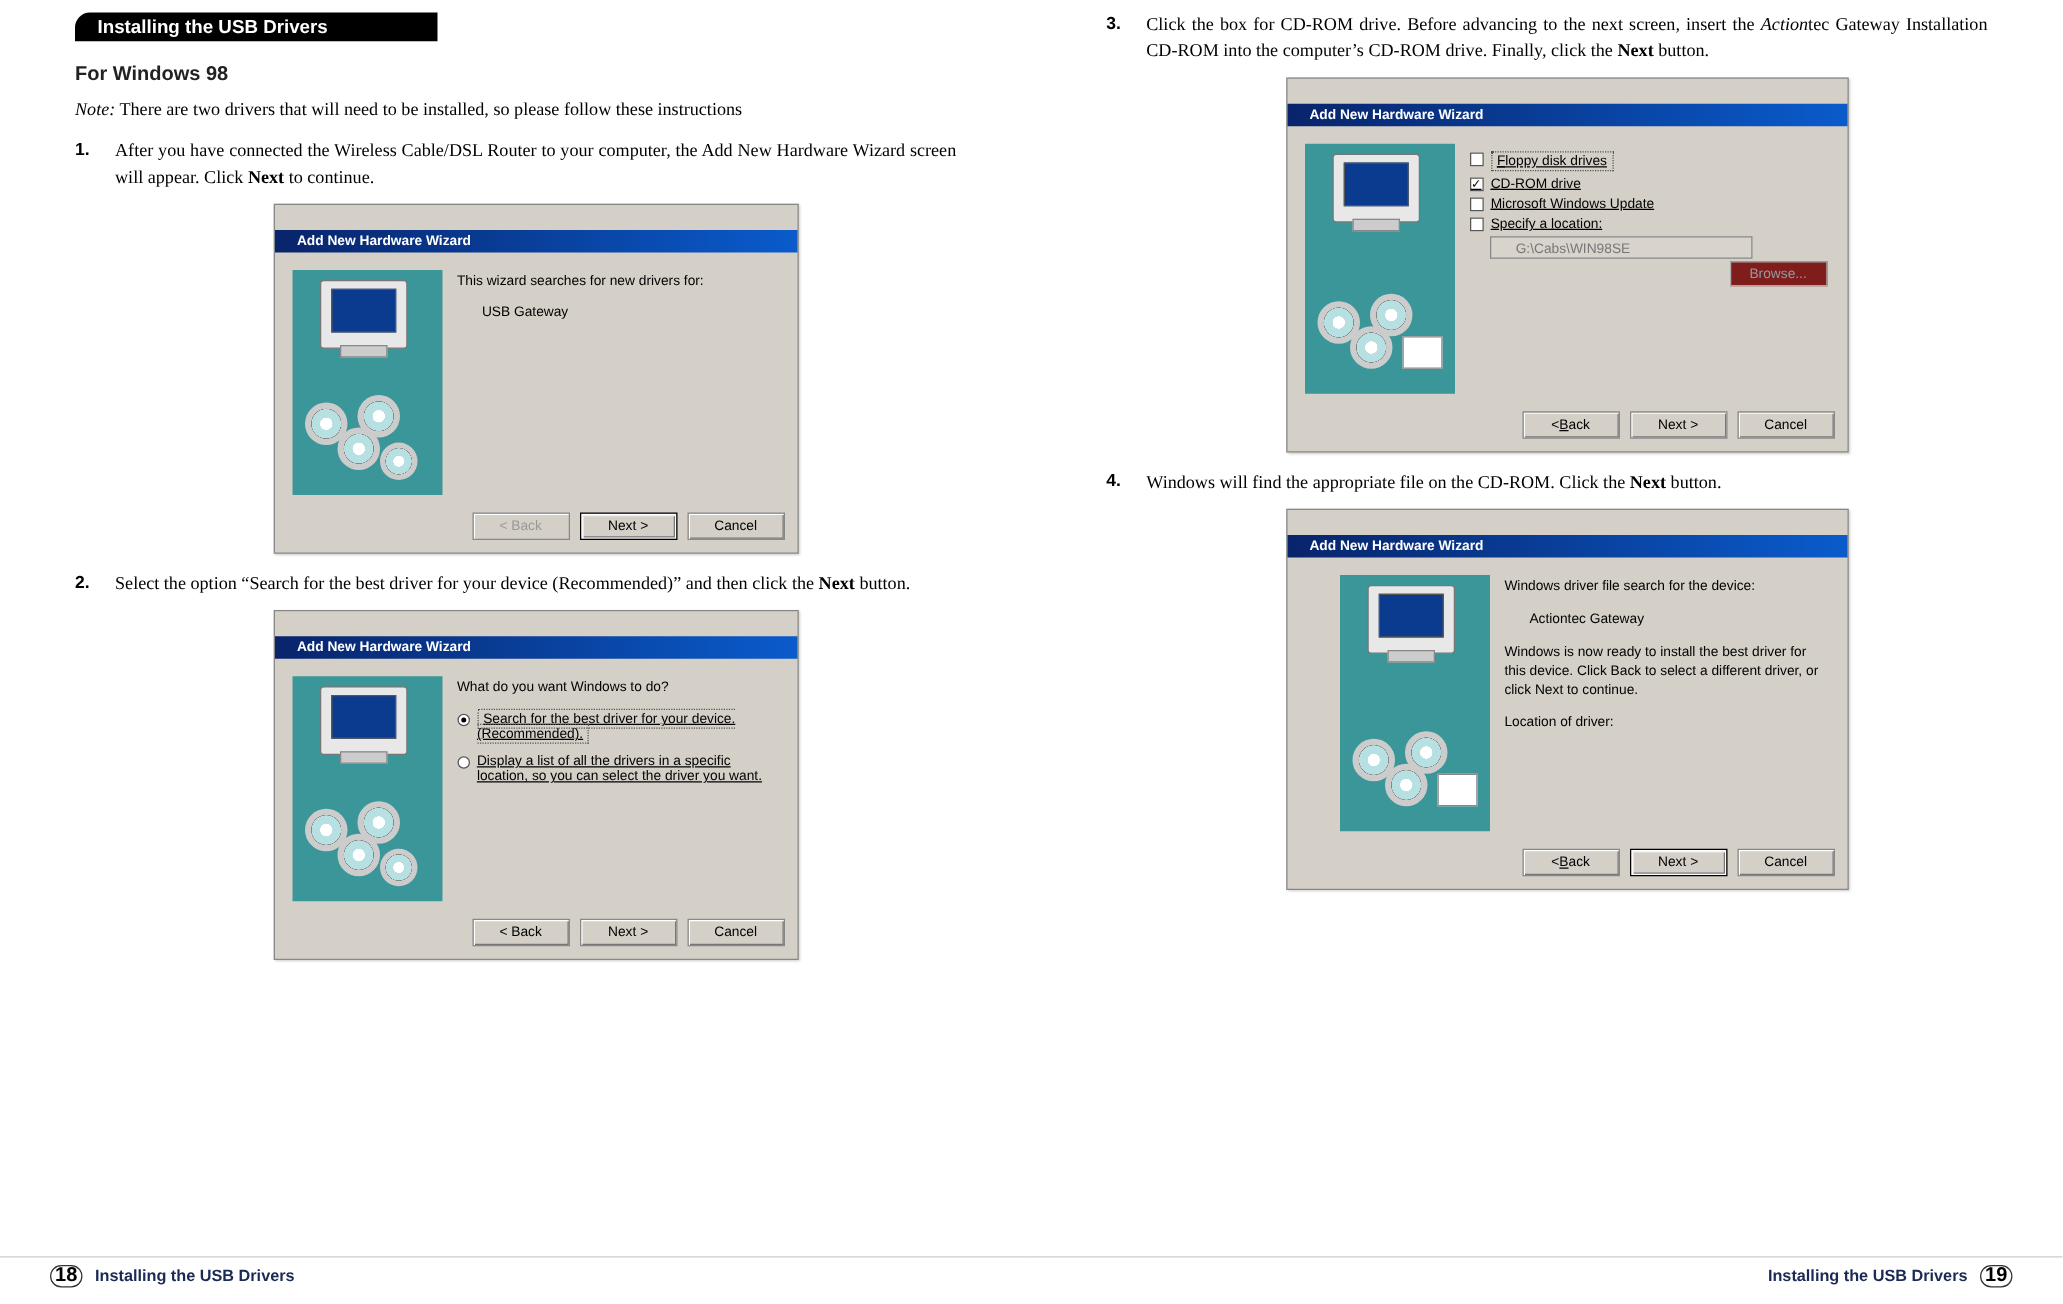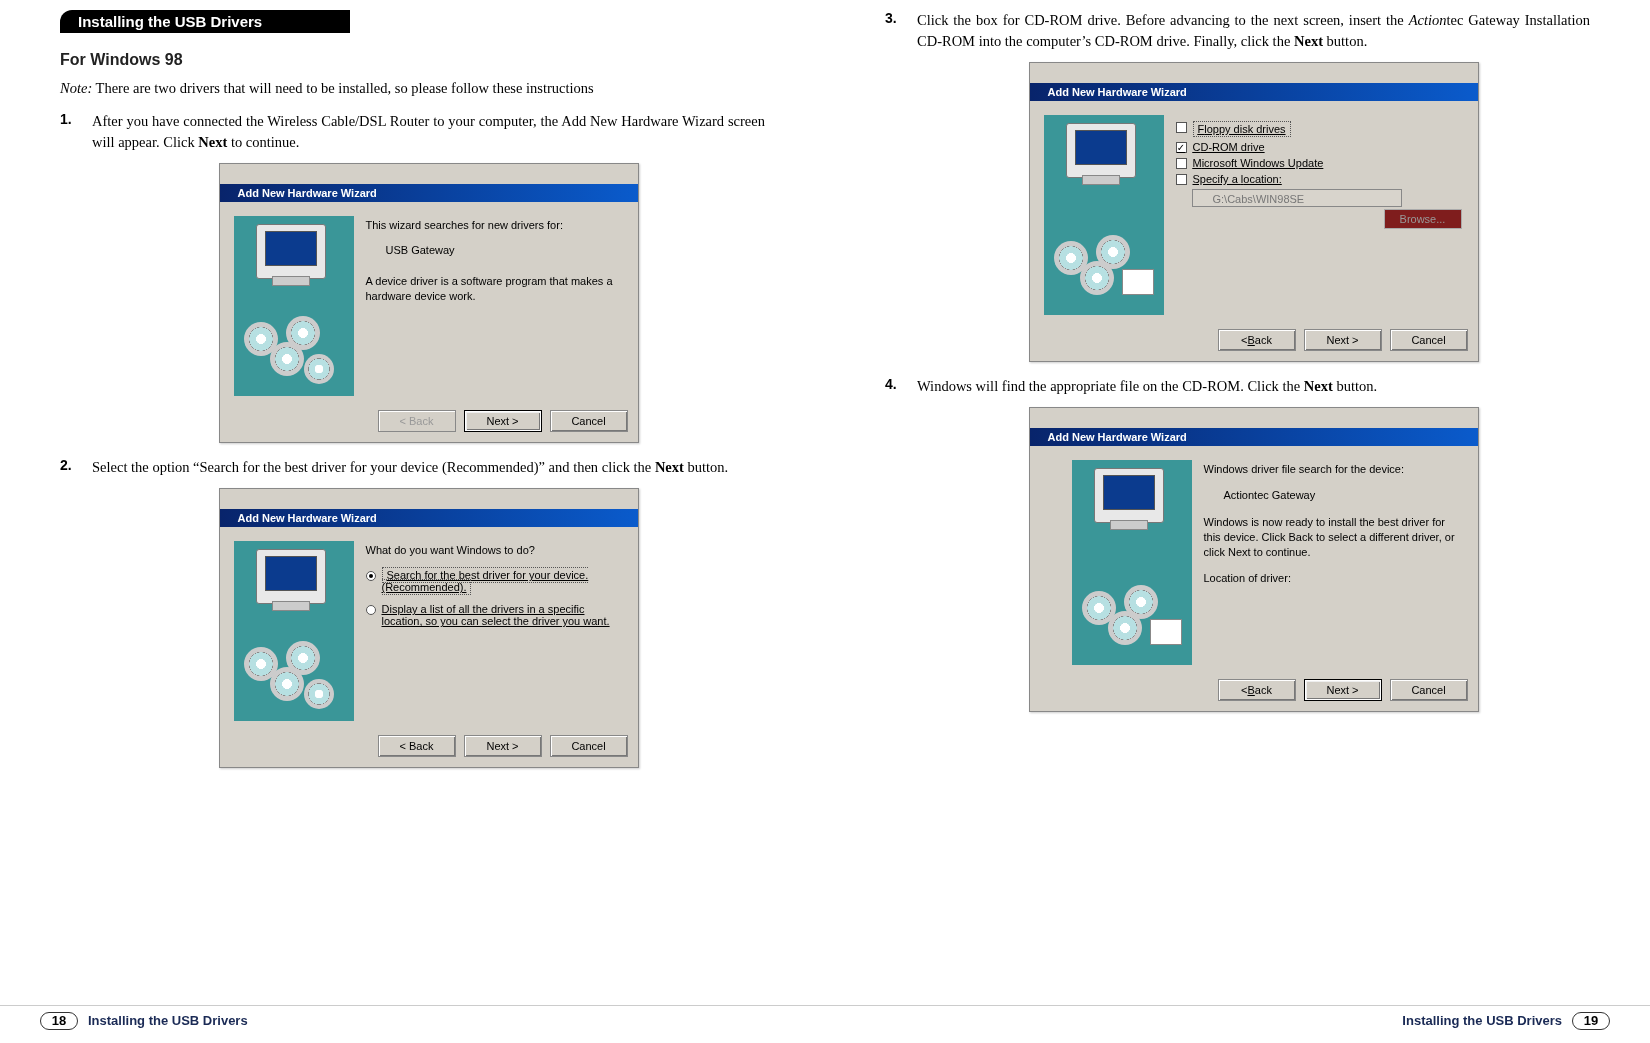--- a/index.html
+++ b/index.html
@@ -170,23 +170,23 @@
     border-top: 1px solid #ccc;
     display:flex; align-items:center;
     font-family: Arial, Helvetica, sans-serif;
   }
   .footer.left { padding-left: 40px; justify-content:flex-start; }
   .footer.right { padding-right: 40px; justify-content:flex-end; }
   .pg-cap {
     display:flex; align-items:center; gap:10px;
   }
   .pg-num {
-    width:38px; height:18px; border:1px solid #333; border-radius:9px;
+    width:26px; height:18px; border:1px solid #333; border-radius:9px;
     display:flex; align-items:center; justify-content:center;
-    font-weight:bold; font-size:13px;
+    font-weight:bold; font-size:16px;
   }
   .pg-label { font-weight:bold; font-size:13px; color:#1a2a55; }
 </style>
 </head>
 <body>
 
 <div class="page page-left">
 
   <div class="section-bar">Installing the USB Drivers</div>
 
@@ -214,21 +214,20 @@
           <div class="monitor"></div>
           <div class="monitor-base"></div>
           <div class="cd cd1"></div>
           <div class="cd cd2"></div>
           <div class="cd cd3"></div>
           <div class="cd cd4"></div>
         </div>
         <div class="dlg-right">
           <div class="dlg-line">This wizard searches for new drivers for:</div>
           <div class="dlg-device">USB Gateway</div>
-          <div class="dlg-desc">A device driver is a software program that makes a hardware device work.</div>
         </div>
       </div>
       <div class="btn-row">
         <div class="btn disabled">&lt; Back</div>
         <div class="btn-df">Next &gt;</div>
         <div class="btn">Cancel</div>
       </div>
     </div>
   </div>
 

